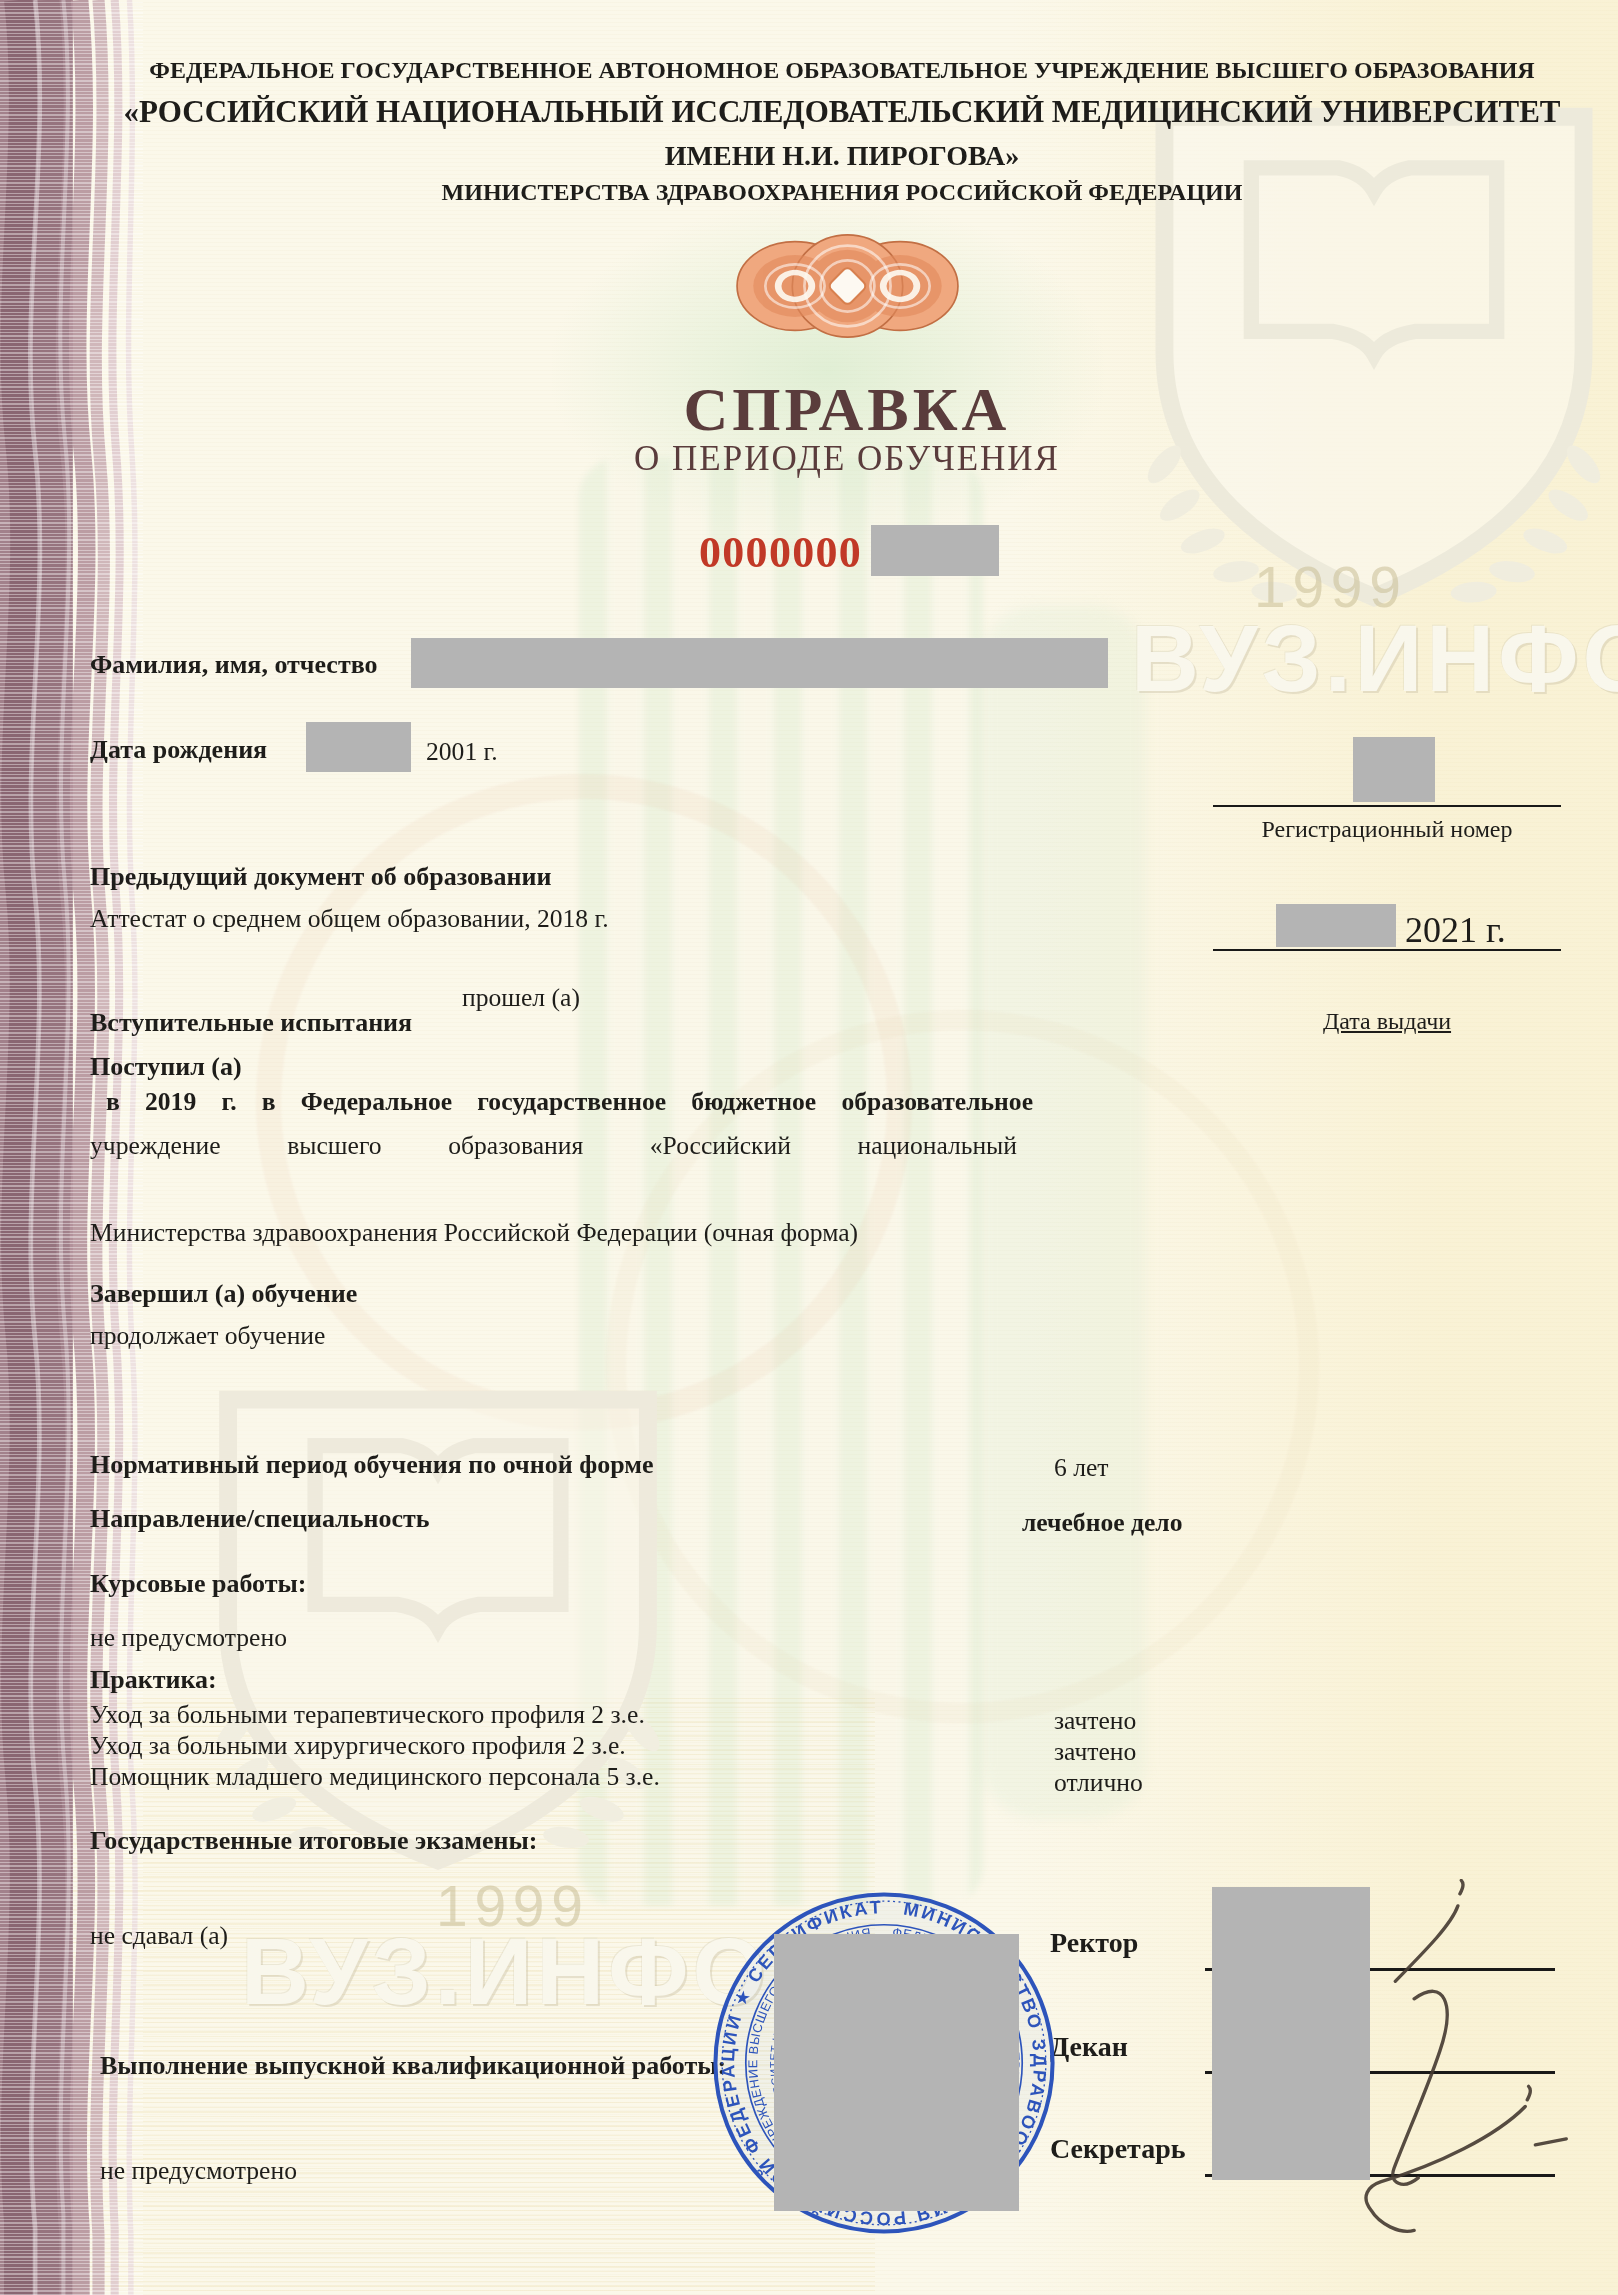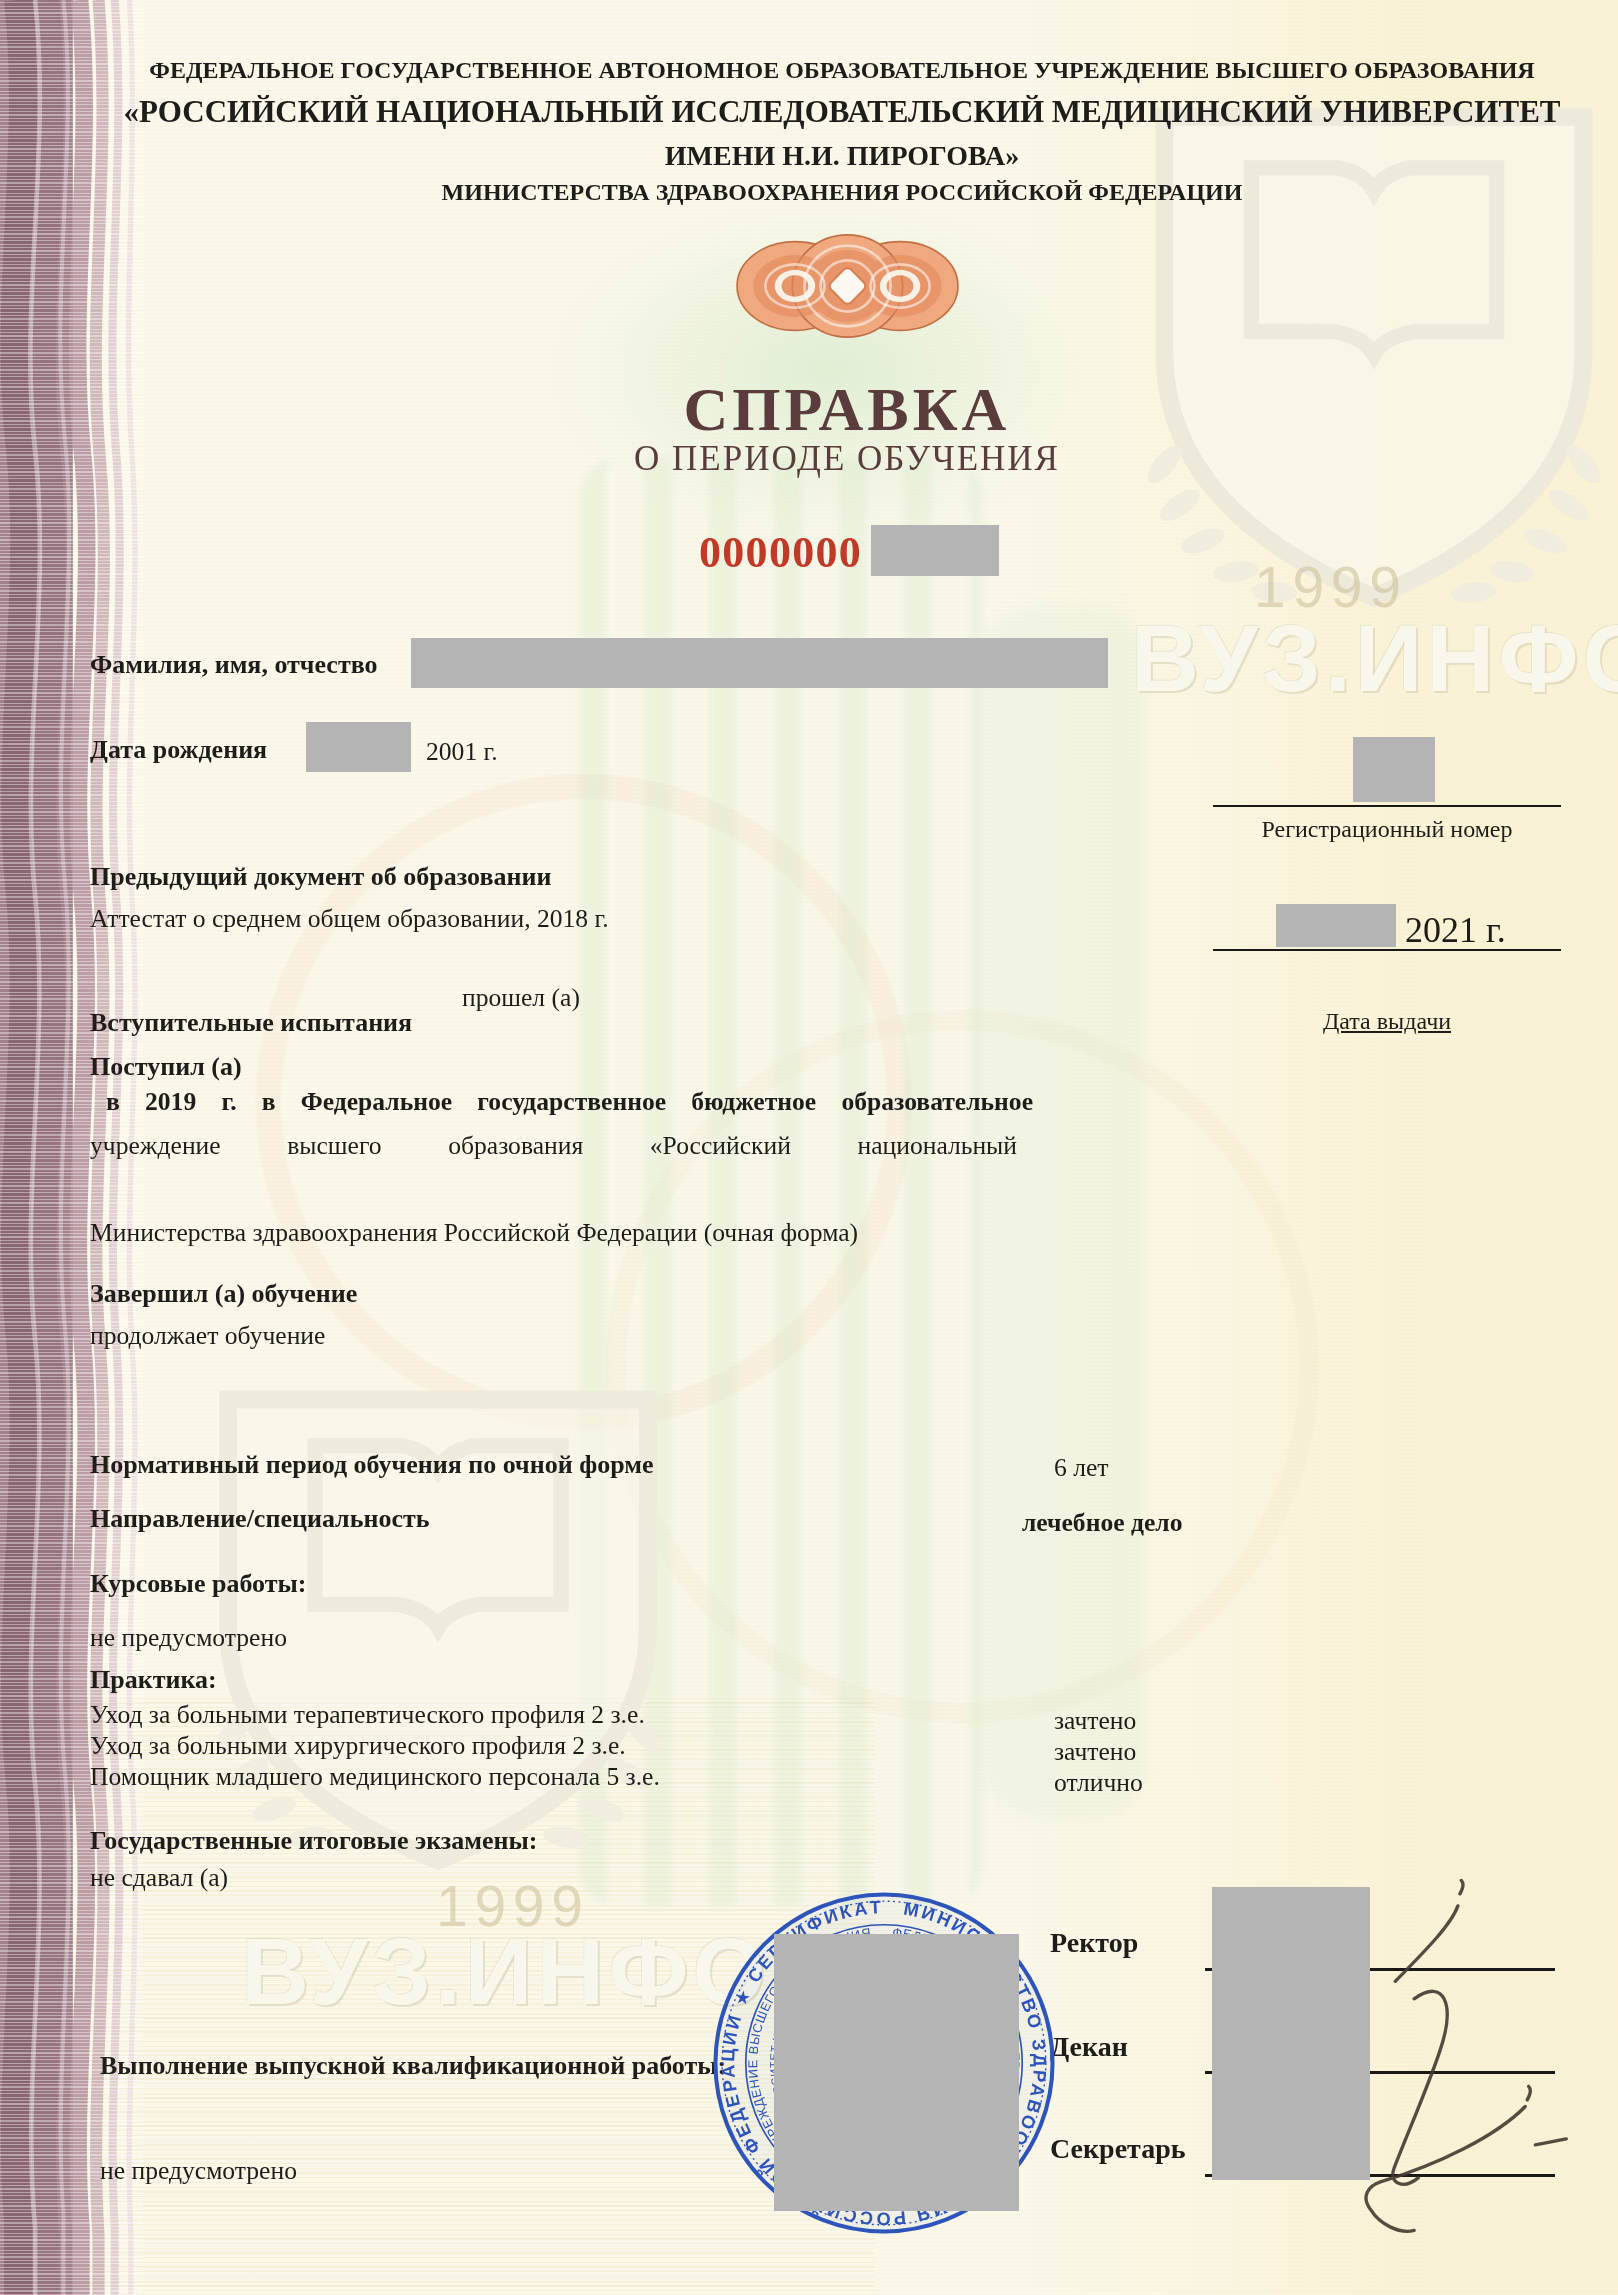--- a/index.html
+++ b/index.html
@@ -179,21 +179,21 @@
 
   <div class="t lbl" style="left:90px;top:1665px;">Практика:</div>
   <div class="t val" style="left:90px;top:1700px;">Уход за больными терапевтического профиля 2 з.е.</div>
   <div class="t val" style="left:1054px;top:1706px;">зачтено</div>
   <div class="t val" style="left:90px;top:1731px;">Уход за больными хирургического профиля 2 з.е.</div>
   <div class="t val" style="left:1054px;top:1737px;">зачтено</div>
   <div class="t val" style="left:90px;top:1762px;">Помощник младшего медицинского персонала 5 з.е.</div>
   <div class="t val" style="left:1054px;top:1768px;">отлично</div>
 
   <div class="t lbl" style="left:90px;top:1826px;">Государственные итоговые экзамены:</div>
-  <div class="t val" style="left:90px;top:1863px;text-align:right;">не сдавал (а)</div>
+  <div class="t val" style="left:90px;top:1921px;text-align:right;">не сдавал (а)</div>
 
   <div class="t lbl" style="left:100px;top:2051px;">Выполнение выпускной квалификационной работы:</div>
   <div class="t val" style="left:100px;top:2156px;">не предусмотрено</div>
 
   <svg class="t" style="left:706px;top:1885px;z-index:6;" width="356" height="356" viewBox="0 0 528 528">
     <defs>
       <path id="ro" d="M264,42 a222,222 0 1 1 -0.01,0"></path>
       <path id="rm" d="M264,76 a188,188 0 1 1 -0.01,0"></path>
       <path id="ri" d="M264,106 a158,158 0 1 1 -0.01,0"></path>
     </defs>

